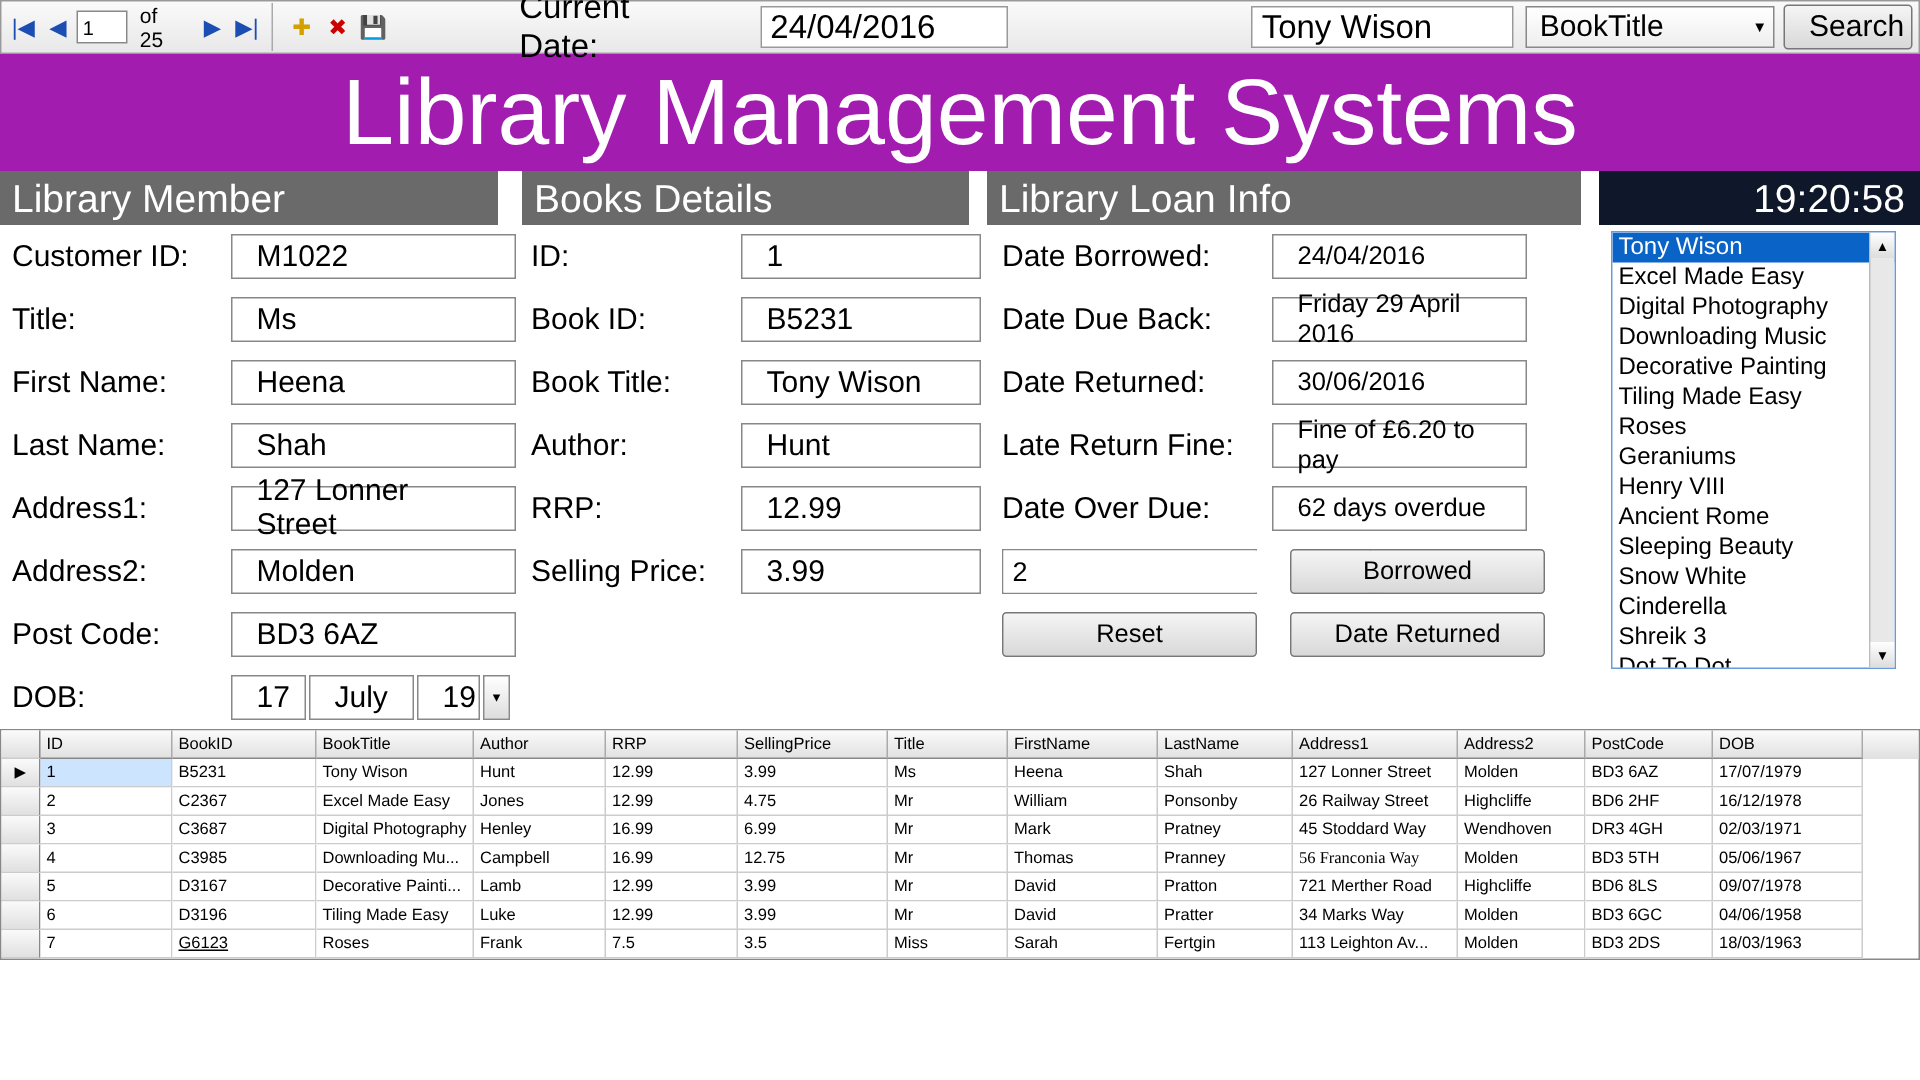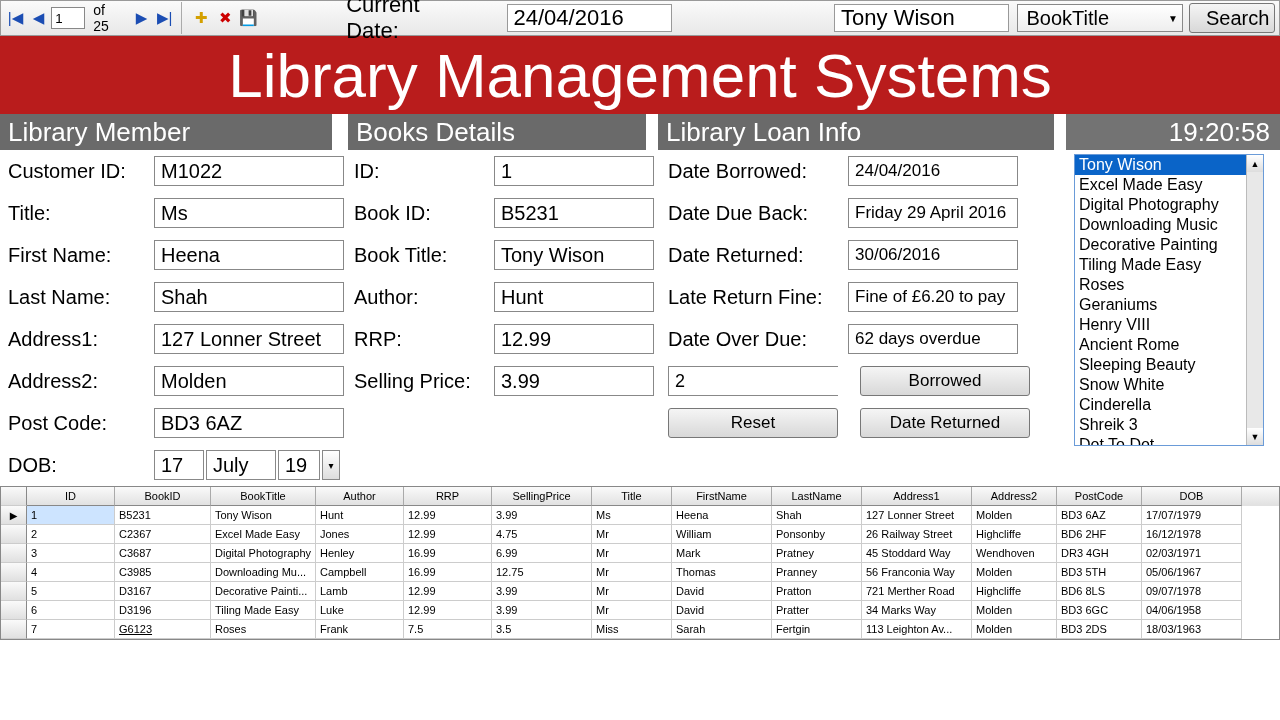--- a/index.html
+++ b/index.html
@@ -49,56 +49,56 @@
 .dropdown {
   height: 28px; border: 1px solid #888; background: linear-gradient(#fff,#eee);
   display: flex; align-items: center; padding: 0 4px 0 8px; font-size: 20px; gap: 4px;
 }
 .dropdown .caret { font-size: 10px; }
 .btn {
   height: 30px; border: 1px solid #777; background: linear-gradient(#f5f5f5,#d8d8d8);
   padding: 0 16px; font-size: 20px; border-radius: 3px; cursor: pointer;
 }
 .banner {
-  background: #b91c1c; height: 78px; display: flex; align-items: center; justify-content: center;
+  background: #a21caf; height: 78px; display: flex; align-items: center; justify-content: center;
   color: #fff; font-size: 62px;
 }
 .section-headers { display: flex; }
 .shead {
   background: #6a6a6a; color: #fff; font-size: 26px; height: 36px;
   display: flex; align-items: center; padding: 0 8px;
 }
 .details { display: flex; padding: 4px 8px 0 8px; gap: 6px; }
 .col { display: flex; flex-direction: column; gap: 8px; }
 .row { display: flex; align-items: center; height: 34px; }
 .lbl { font-size: 20px; }
 .val {
   font-size: 20px; border: 1px solid #888; height: 30px; background: #fff;
-  display: flex; align-items: center; padding: 0 6px;
+  display: flex; align-items: center; padding: 0 16px;
 }
 .loancol .lbl { width: 180px; }
 .loancol .val { width: 170px; font-size: 17px; }
 .spinner { width: 170px; height: 30px; border: 1px solid #888; display: flex; }
 .spinner input { border: none; flex: 1; padding: 0 6px; font-size: 18px; }
 .spinner .spbtns { width: 18px; display: flex; flex-direction: column; }
 .spinner .spbtns span { flex:1; border-left:1px solid #999; font-size:8px; display:flex; align-items:center; justify-content:center; background:linear-gradient(#fff,#ddd);}
 .actbtn { width: 170px; height: 30px; border:1px solid #777; background:linear-gradient(#f5f5f5,#d8d8d8); border-radius:3px; font-size:17px; cursor:pointer;}
 .listbox {
   width: 190px; border: 1px solid #6a9bd8; background: #fff; font-size: 16px;
   height: 292px; overflow: hidden; position: relative;
 }
 .listbox .item { padding: 1px 4px; white-space: nowrap; cursor:pointer; }
 .listbox .item.selected { background: #0a64c8; color: #fff; }
 .listbox .scroll { position:absolute; right:0; top:0; bottom:0; width:17px; background:#e8e8e8; border-left:1px solid #bbb;}
 .listbox .scroll .up,.listbox .scroll .down{height:17px;display:flex;align-items:center;justify-content:center;font-size:9px;background:linear-gradient(#fff,#ddd);}
 .listbox .scroll .down{position:absolute;bottom:0;left:0;right:0;}
-.clock { background:#737373; color:#fff; font-size:26px; height:36px; display:flex; align-items:center; justify-content:flex-end; padding:0 10px; }
+.clock { background:#0f172a; color:#fff; font-size:26px; height:36px; display:flex; align-items:center; justify-content:flex-end; padding:0 10px; }
 .grid { border:1px solid #888; margin-top:4px; font-size:11px; }
 .grid-header { display:flex; background:linear-gradient(#fafafa,#e0e0e0); }
-.gh { border-right:1px solid #aaa; border-bottom:1px solid #888; padding:3px 4px; text-align:center; font-size:11px; }
+.gh { border-right:1px solid #aaa; border-bottom:1px solid #888; padding:3px 4px; font-size:11px; }
 .grid-row { display:flex; }
 .gc { border-right:1px solid #ccc; border-bottom:1px solid #ccc; padding:3px 4px; overflow:hidden; white-space:nowrap; text-overflow:ellipsis; background:#fff; }
 .rowhead { width:26px; background:linear-gradient(#fafafa,#e0e0e0); border-right:1px solid #888; border-bottom:1px solid #ccc; display:flex; align-items:center; justify-content:center; font-size:10px;}
 .date-parts { display:flex; gap:2px;border-radius:14px; }
 .date-parts .val { width:60px; }
 .date-parts .caret-box { width:18px; border:1px solid #888; display:flex; align-items:center; justify-content:center; background:linear-gradient(#fff,#ddd); font-size:10px;}
 </style>
 </head>
 <body>
 
@@ -341,21 +341,21 @@
       <div class="rowhead" style="width: 26px;"></div>
       <div class="gc" style="width: 88px;">4</div>
       <div class="gc" style="width: 96px;">C3985</div>
       <div class="gc" style="width: 105px;">Downloading Mu...</div>
       <div class="gc" style="width: 88px;">Campbell</div>
       <div class="gc" style="width: 88px;">16.99</div>
       <div class="gc" style="width: 100px;">12.75</div>
       <div class="gc" style="width: 80px;">Mr</div>
       <div class="gc" style="width: 100px;">Thomas</div>
       <div class="gc" style="width: 90px;">Pranney</div>
-      <div class="gc" style="width: 110px;">56 Franconia Way</div>
+      <div class="gc" style="width: 110px; font-family: Liberation Serif, serif;">56 Franconia Way</div>
       <div class="gc" style="width: 85px;">Molden</div>
       <div class="gc" style="width: 85px;">BD3 5TH</div>
       <div class="gc" style="width: 100px;">05/06/1967</div>
     </div>
     <div class="grid-row">
       <div class="rowhead" style="width: 26px;"></div>
       <div class="gc" style="width: 88px;">5</div>
       <div class="gc" style="width: 96px;">D3167</div>
       <div class="gc" style="width: 105px;">Decorative Painti...</div>
       <div class="gc" style="width: 88px;">Lamb</div>

